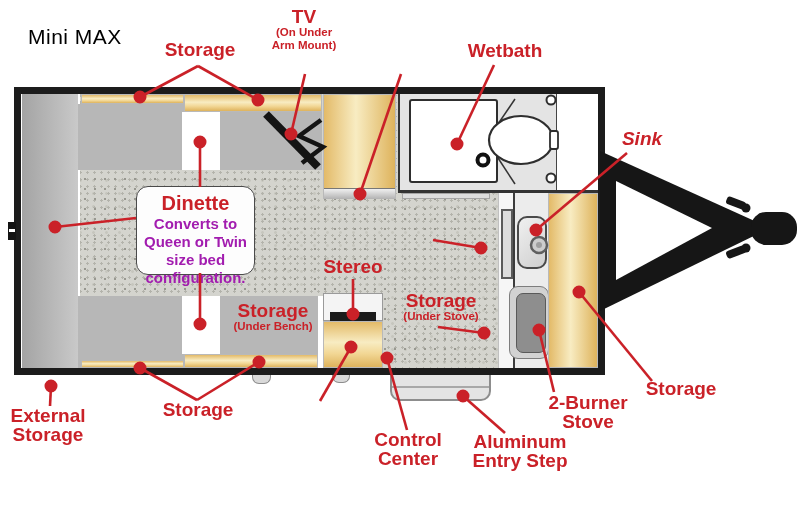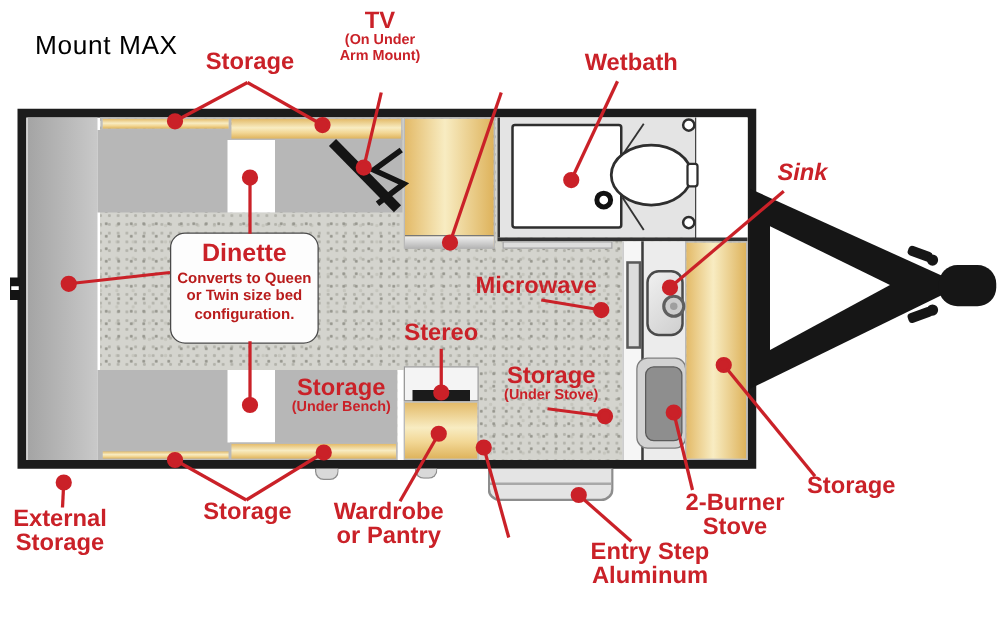--- a/index.html
+++ b/index.html
@@ -70,21 +70,21 @@
   #lbl-under-bench{left:273px;top:301px;}
   #lbl-under-stove{left:441px;top:291px;}
   #lbl-two-burner{left:588px;top:393px;}
   #lbl-storage-right{left:681px;top:379px;}
   #lbl-wardrobe{left:311px;top:400px;}
   #lbl-control{left:408px;top:430px;}
   #lbl-step{left:520px;top:432px;}
   #lbl-external{left:48px;top:406px;}
   #lbl-storage-bottom{left:198px;top:400px;}
   #dinette-name{font-size:20px;font-weight:700;color:#ca2128;padding-top:6px;line-height:1.05;}
-  #dinette-desc{font-size:12px;font-weight:700;color:#b91c1c;line-height:1.2;padding:1px 4px 0 4px;}
+  #dinette-desc{font-size:15px;font-weight:700;color:#a21caf;line-height:1.2;padding:1px 4px 0 4px;}
 </style>
 </head>
 <body>
 
 <div class="canvas">
 
   <div id="trailer-body"></div>
   <div id="ext-strip"></div>
   <div id="floor"></div>
 
@@ -204,62 +204,61 @@
         <circle cx="463" cy="396" r="5.2"></circle>
       <line x1="50" y1="406" x2="51" y2="386"></line>
         <circle cx="51" cy="386" r="5.2"></circle>
       <line x1="197" y1="400" x2="140" y2="368"></line>
         <circle cx="140" cy="368" r="5.2"></circle>
       <line x1="197" y1="400" x2="259" y2="362"></line>
         <circle cx="259" cy="362" r="5.2"></circle>
     </g>
   </svg>
 
-  <div id="page-title-el">Mount MAX</div>
+  <div id="page-title-el">Mini MAX</div>
 
   <div id="lbl-storage-top" class="lbl lbl-main">Storage</div>
 
   <div id="lbl-tv" class="lbl">
     <div class="lbl-main" style="position:static">TV</div>
     <div class="lbl-sub" style="position:static">(On Under</div>
     <div class="lbl-sub" style="position:static">Arm Mount)</div>
   </div>
 
 
   <div id="lbl-wetbath" class="lbl lbl-main">Wetbath</div>
   <div id="lbl-sink" class="lbl lbl-main">Sink</div>
-  <div id="lbl-microwave" class="lbl lbl-main">Microwave</div>
   <div id="lbl-stereo" class="lbl lbl-main">Stereo</div>
 
   <div id="lbl-under-bench" class="lbl">
     <div class="lbl-main" style="position:static">Storage</div>
     <div class="lbl-sub" style="position:static">(Under Bench)</div>
   </div>
 
   <div id="lbl-under-stove" class="lbl">
     <div class="lbl-main" style="position:static">Storage</div>
     <div class="lbl-sub" style="position:static">(Under Stove)</div>
   </div>
 
   <div id="lbl-two-burner" class="lbl lbl-main">
     <div style="position:static">2-Burner</div>
     <div style="position:static">Stove</div>
   </div>
 
   <div id="lbl-storage-right" class="lbl lbl-main">Storage</div>
 
-  <div id="lbl-wardrobe" class="lbl lbl-main">
-    <div style="position:static">Wardrobe</div>
-    <div style="position:static">or Pantry</div>
-  </div>
-
+
+  <div id="lbl-control" class="lbl lbl-main">
+    <div style="position:static">Control</div>
+    <div style="position:static">Center</div>
+  </div>
 
   <div id="lbl-step" class="lbl lbl-main">
+    <div style="position:static">Aluminum</div>
     <div style="position:static">Entry Step</div>
-    <div style="position:static">Aluminum</div>
   </div>
 
   <div id="lbl-external" class="lbl lbl-main">
     <div style="position:static">External</div>
     <div style="position:static">Storage</div>
   </div>
 
   <div id="lbl-storage-bottom" class="lbl lbl-main">Storage</div>
 
 </div>

